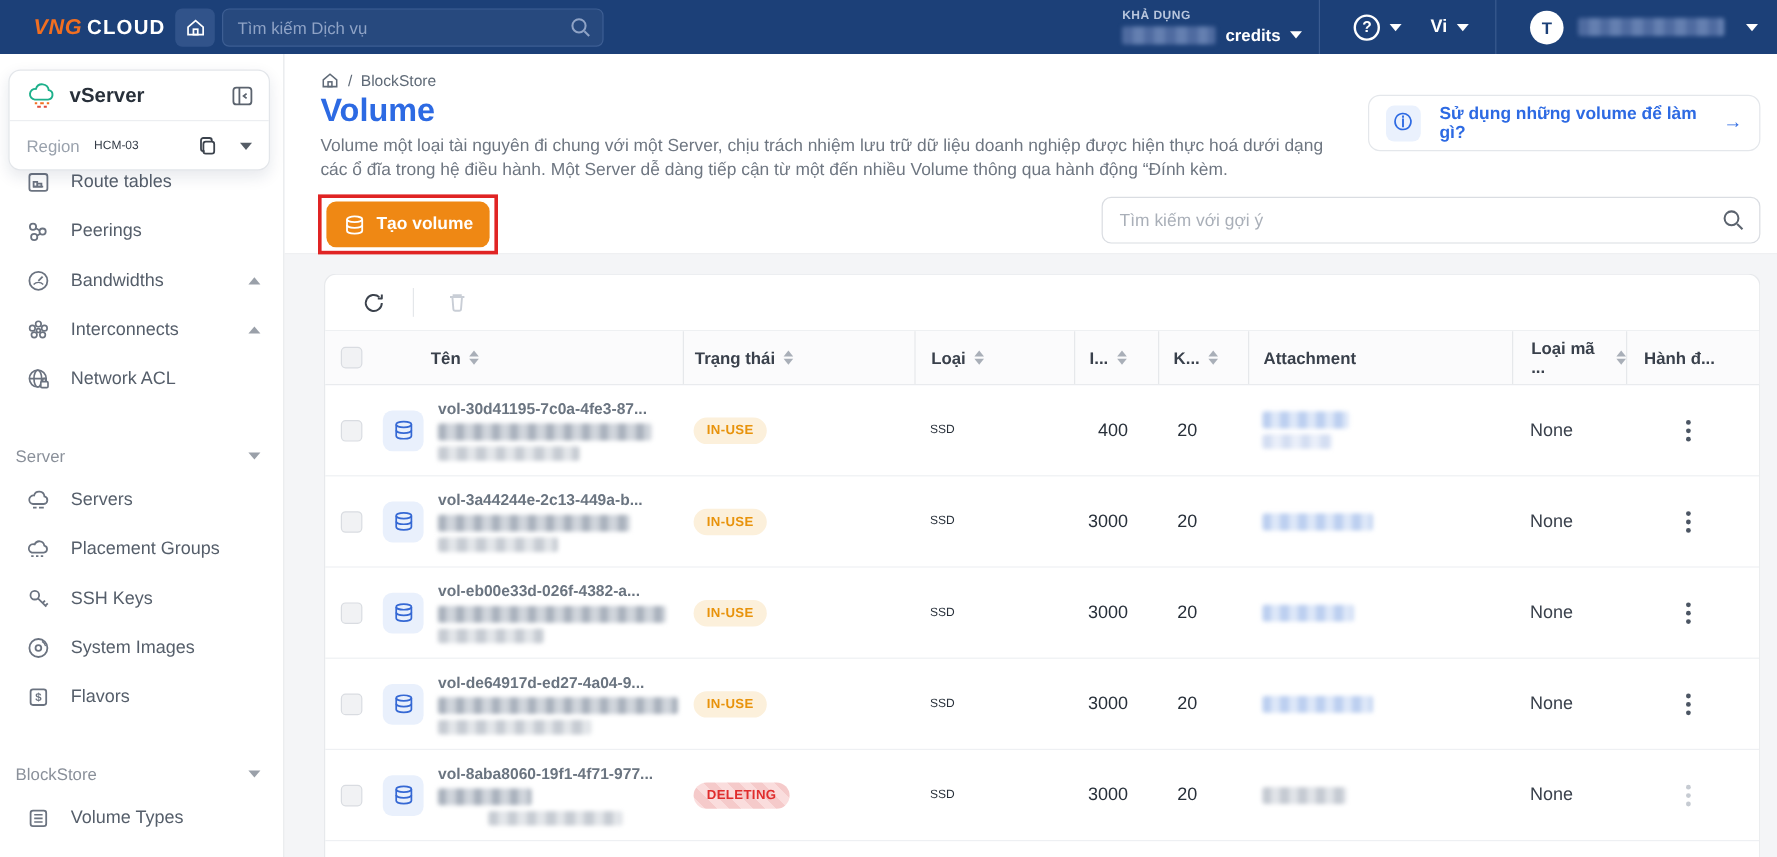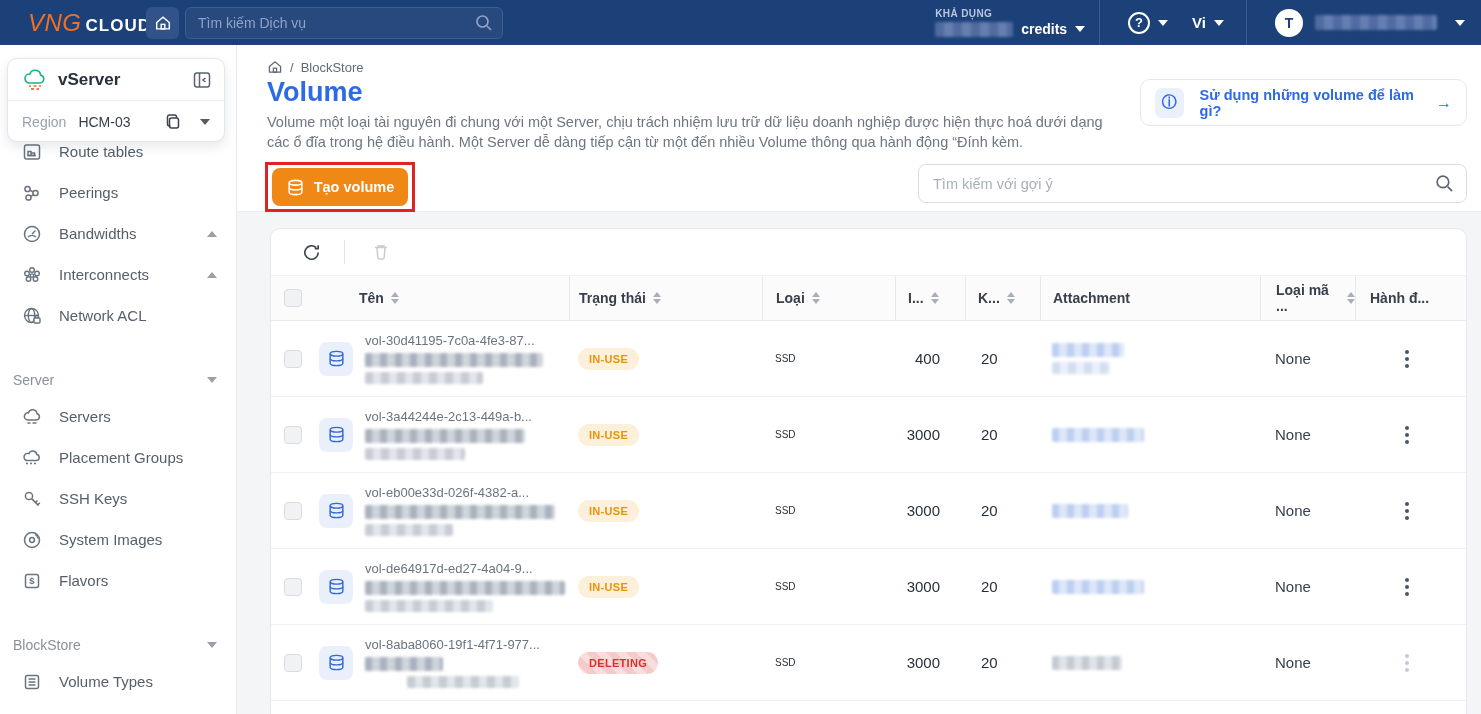--- a/index.html
+++ b/index.html
@@ -3,21 +3,21 @@
 <meta charset="utf-8">
 <style>
   * { margin:0; padding:0; box-sizing:border-box; }
   html,body { width:1481px; height:714px; overflow:hidden;
     font-family:"Liberation Sans","DejaVu Sans",sans-serif; background:#f4f5f7; }
 
   
   .navbar { position:absolute; left:0; top:0; width:1481px; height:45px;
     background:#1c4078; display:flex; align-items:center; color:#fff; z-index:50; }
   .logo { display:flex; align-items:baseline; gap:4px; margin-left:28px; width:110px; }
-  .logo .vng { color:#f26f21; font-weight:400; font-style:italic; font-size:24px; letter-spacing:.5px; }
+  .logo .vng { color:#f26f21; font-weight:700; font-style:italic; font-size:18px; letter-spacing:.5px; }
   .logo .cloud { color:#fff; font-weight:800; font-size:17px; letter-spacing:1px; }
   .home-btn { width:33px; height:32px; background:#31538a; border-radius:6px; margin-left:8px;
     display:flex; align-items:center; justify-content:center; cursor:pointer; }
   .nav-search { position:relative; margin-left:6px; width:318px; height:32px; }
   .nav-search input { width:100%; height:100%; background:#27497e; border:1px solid #3d5e93;
     border-radius:6px; color:#cdd9ec; font-size:14px; padding:0 34px 0 12px; outline:none;
     font-family:inherit; }
   .nav-search input::placeholder { color:#8fa3c6; }
   .nav-search .mag { position:absolute; right:9px; top:6px; }
   .nav-right { margin-left:auto; display:flex; align-items:center; height:100%; }
@@ -42,21 +42,21 @@
   .sidebar { position:absolute; left:0; top:45px; width:237px; height:681px; background:#fff;
     border-right:1px solid #e7e9ec; z-index:10; }
   .vs-card { position:absolute; left:7px; top:13px; width:218px; height:84px; background:#fff;
     border:1px solid #e3e6ea; border-radius:10px; box-shadow:0 5px 12px rgba(20,40,80,.10); z-index:5; }
   .vs-top { height:42px; display:flex; align-items:center; padding:0 12px 0 14px;
     border-bottom:1px solid #eceef1; }
   .vs-top .ttl { font-size:17px; font-weight:700; color:#28303a; margin-left:10px; }
   .vs-top .collapse { margin-left:auto; cursor:pointer; display:flex; }
   .vs-region { height:41px; display:flex; align-items:center; padding:0 14px; }
   .vs-region .rl { color:#9aa2ad; font-size:14px; }
-  .vs-region .rv { color:#353d48; font-size:14px; margin-left:12px; }
+  .vs-region .rv { color:#353d48; font-size:10px; margin-left:12px; }
   .vs-region .cpy { margin-left:auto; cursor:pointer; display:flex; }
   .vs-region .tri-d { margin-left:18px; }
   .tri-d { width:0; height:0; border-left:5px solid transparent; border-right:5px solid transparent;
     border-top:6px solid #555c66; display:inline-block; }
   .menu { padding-top:86px; }
   .m-item { height:41px; display:flex; align-items:center; padding:0 14px 0 17px;
     color:#555e6a; font-size:15px; cursor:pointer; margin:0 5px; border-radius:8px; }
   .m-item svg { flex:0 0 20px; color:#6b7380; }
   .m-item .m-lbl { margin-left:17px; }
   .m-item .tail { margin-left:auto; }
@@ -110,21 +110,21 @@
     border-bottom:5px solid #a9afb8; }
   .caret-d { width:0; height:0; border-left:4px solid transparent; border-right:4px solid transparent;
     border-top:5px solid #a9afb8; }
   .row { height:76px; border-bottom:1px solid #eef0f3; align-items:center; }
   .cb { width:18px; height:18px; background:#f1f2f4; border:1px solid #d9dce1; border-radius:4px;
     margin-left:13px; cursor:pointer; }
   .cell { display:flex; align-items:center; }
   .name-cell { gap:12px; }
   .vol-ic { width:34px; height:34px; background:#e9f0fc; border-radius:8px; color:#3568d4;
     display:flex; align-items:center; justify-content:center; flex:0 0 34px; }
-  .name-stack { display:flex; flex-direction:column; gap:5px; }
+  .name-stack { display:flex; flex-direction:column; gap:5px;font-weight:bold; }
   .vol-id { font-size:13px; color:#6a7480; }
   .blur.nm1 { height:14px; background:repeating-linear-gradient(90deg,#aab2bd 0 7px,#cfd4db 7px 15px); }
   .blur.nm2 { height:12px; background:repeating-linear-gradient(90deg,#c7ccd3 0 8px,#e2e5e9 8px 16px); }
   .blur.att { height:14px; background:repeating-linear-gradient(90deg,#bccff0 0 7px,#dde7f8 7px 15px); }
   .blur.att2 { height:12px; background:repeating-linear-gradient(90deg,#d4def2 0 8px,#e9eef9 8px 16px); }
   .blur.attg { height:14px; background:repeating-linear-gradient(90deg,#c5cad2 0 7px,#e0e3e8 7px 15px); }
   .badge { display:inline-block; padding:5px 11px; border-radius:999px; font-size:11px; font-weight:800;
     letter-spacing:.3px; }
   .badge.inuse { background:#fcf0db; color:#e8930c; }
   .badge.deleting { color:#e02d2d;

